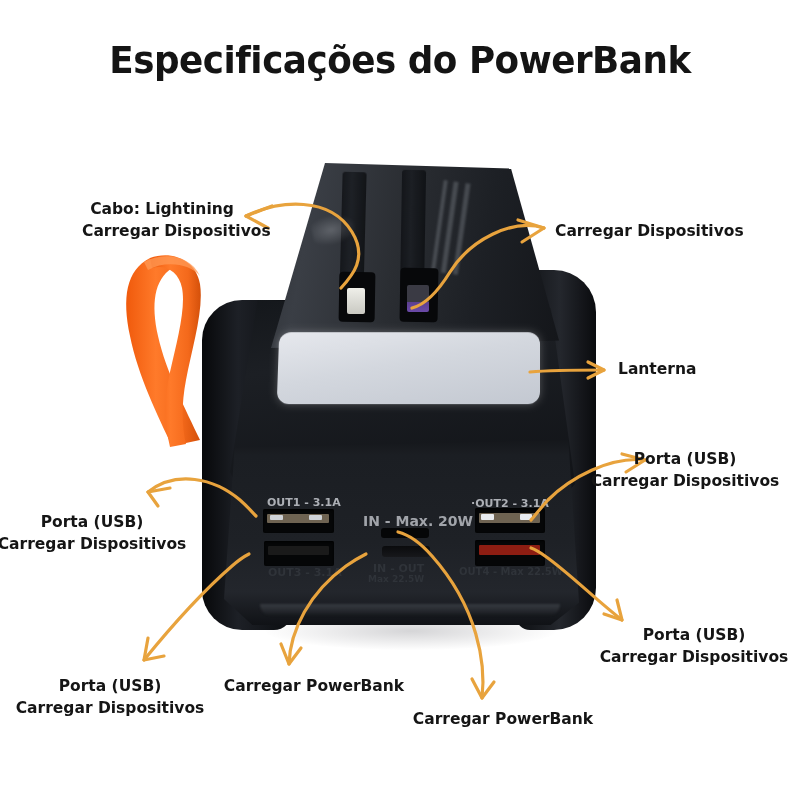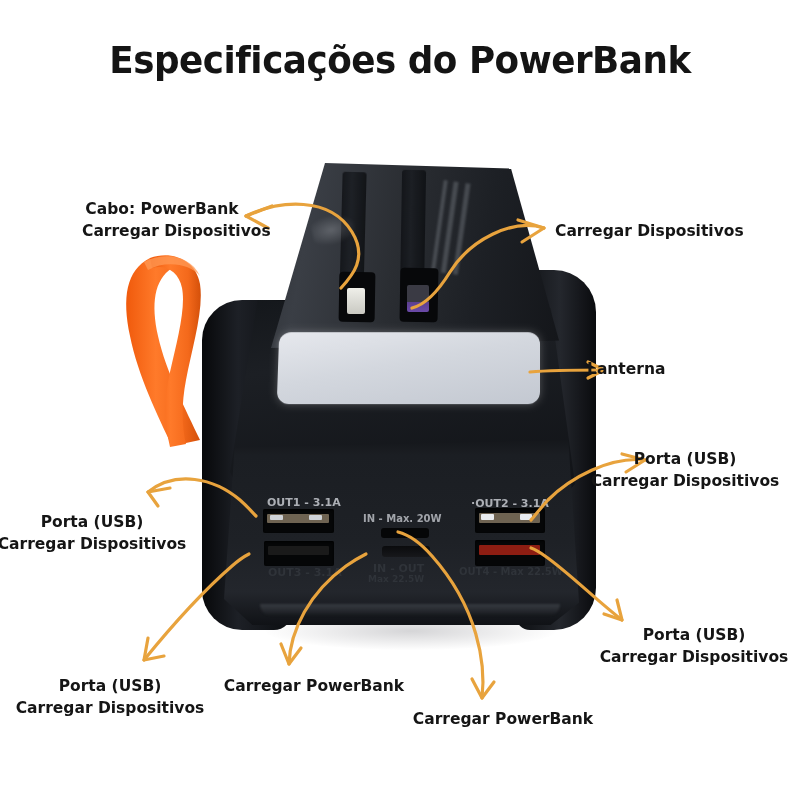--- a/index.html
+++ b/index.html
@@ -220,21 +220,21 @@
 
     <div class="devpart cableslot" style="left:384px; top:268px; width:38px; height:54px; transform:rotate(1deg);"></div>
     <div class="devpart" style="left:391px; top:285px; width:22px; height:27px; border-radius:2px;
                 background:linear-gradient(180deg,#3a3a44 0%,#3a3a44 62%,#5b3f8f 62%,#6b4aa8 100%);"></div>
 
     <div id="lanterna" class="devpart"></div>
 
     <div id="frontface" class="devpart"></div>
 
     <div class="porttext" style="left:251px; top:496px; font-size:11px; opacity:0.92;">OUT1 - 3.1A</div>
-    <div class="porttext" style="left:347px; top:513px; font-size:10px; opacity:0.85;">IN - Max. 20W</div>
+    <div class="porttext" style="left:347px; top:513px; font-size:14px; opacity:0.85;">IN - Max. 20W</div>
     <div class="porttext" style="left:455px; top:497px; font-size:11px; opacity:0.92;">·OUT2 - 3.1A</div>
     <div class="porttext faint" style="left:252px; top:566px; font-size:11px;">OUT3 - 3.1A</div>
     <div class="porttext faint" style="left:357px; top:562px; font-size:11px;">IN - OUT</div>
     <div class="porttext faint" style="left:352px; top:574px; font-size:9px;">Max 22.5W</div>
     <div class="porttext faint" style="left:443px; top:566px; font-size:10px;">OUT4 - Max 22.5W</div>
 
     <div class="devpart usbport" style="left:247px; top:509px; width:71px; height:24px;">
       <div class="usbtongue" style="left:4px; top:5px; width:62px; height:9px; background:#6e6352;"></div>
       <div class="usbtongue" style="left:7px; top:6px; width:13px; height:5px; background:#cfd3d8;"></div>
       <div class="usbtongue" style="left:46px; top:6px; width:13px; height:5px; background:#cfd3d8;"></div>
@@ -290,29 +290,29 @@
 
       <path d="M289 664 C290 630 310 592 346 566 C356 559 362 556 366 554"></path>
       <path d="M289 664 L281 644 M289 664 L301 648"></path>
 
       <path d="M482 698 C486 664 478 608 432 556 C418 540 406 534 398 532"></path>
       <path d="M482 698 L472 679 M482 698 L494 682"></path>
     </g>
   </svg>
 
   <div class="label ctr" style="left:82px; top:198px; width:160px;">
-    <span class="l1">Cabo: PowerBank</span>
+    <span class="l1">Cabo: Lightining</span>
     <span class="l2">Carregar Dispositivos</span>
   </div>
 
   <div class="label ctr" style="left:555px; top:220px; width:180px;">
     <span class="l2">Carregar Dispositivos</span>
   </div>
 
-  <div class="label lft" style="left:587px; top:358px; width:160px;">
+  <div class="label lft" style="left:618px; top:358px; width:160px;">
     <span class="l1">Lanterna</span>
   </div>
 
   <div class="label ctr" style="left:572px; top:448px; width:226px;">
     <span class="l1">Porta (USB)</span>
     <span class="l2">Carregar Dispositivos</span>
   </div>
 
   <div class="label ctr" style="left:-8px; top:511px; width:200px;">
     <span class="l1">Porta (USB)</span>

